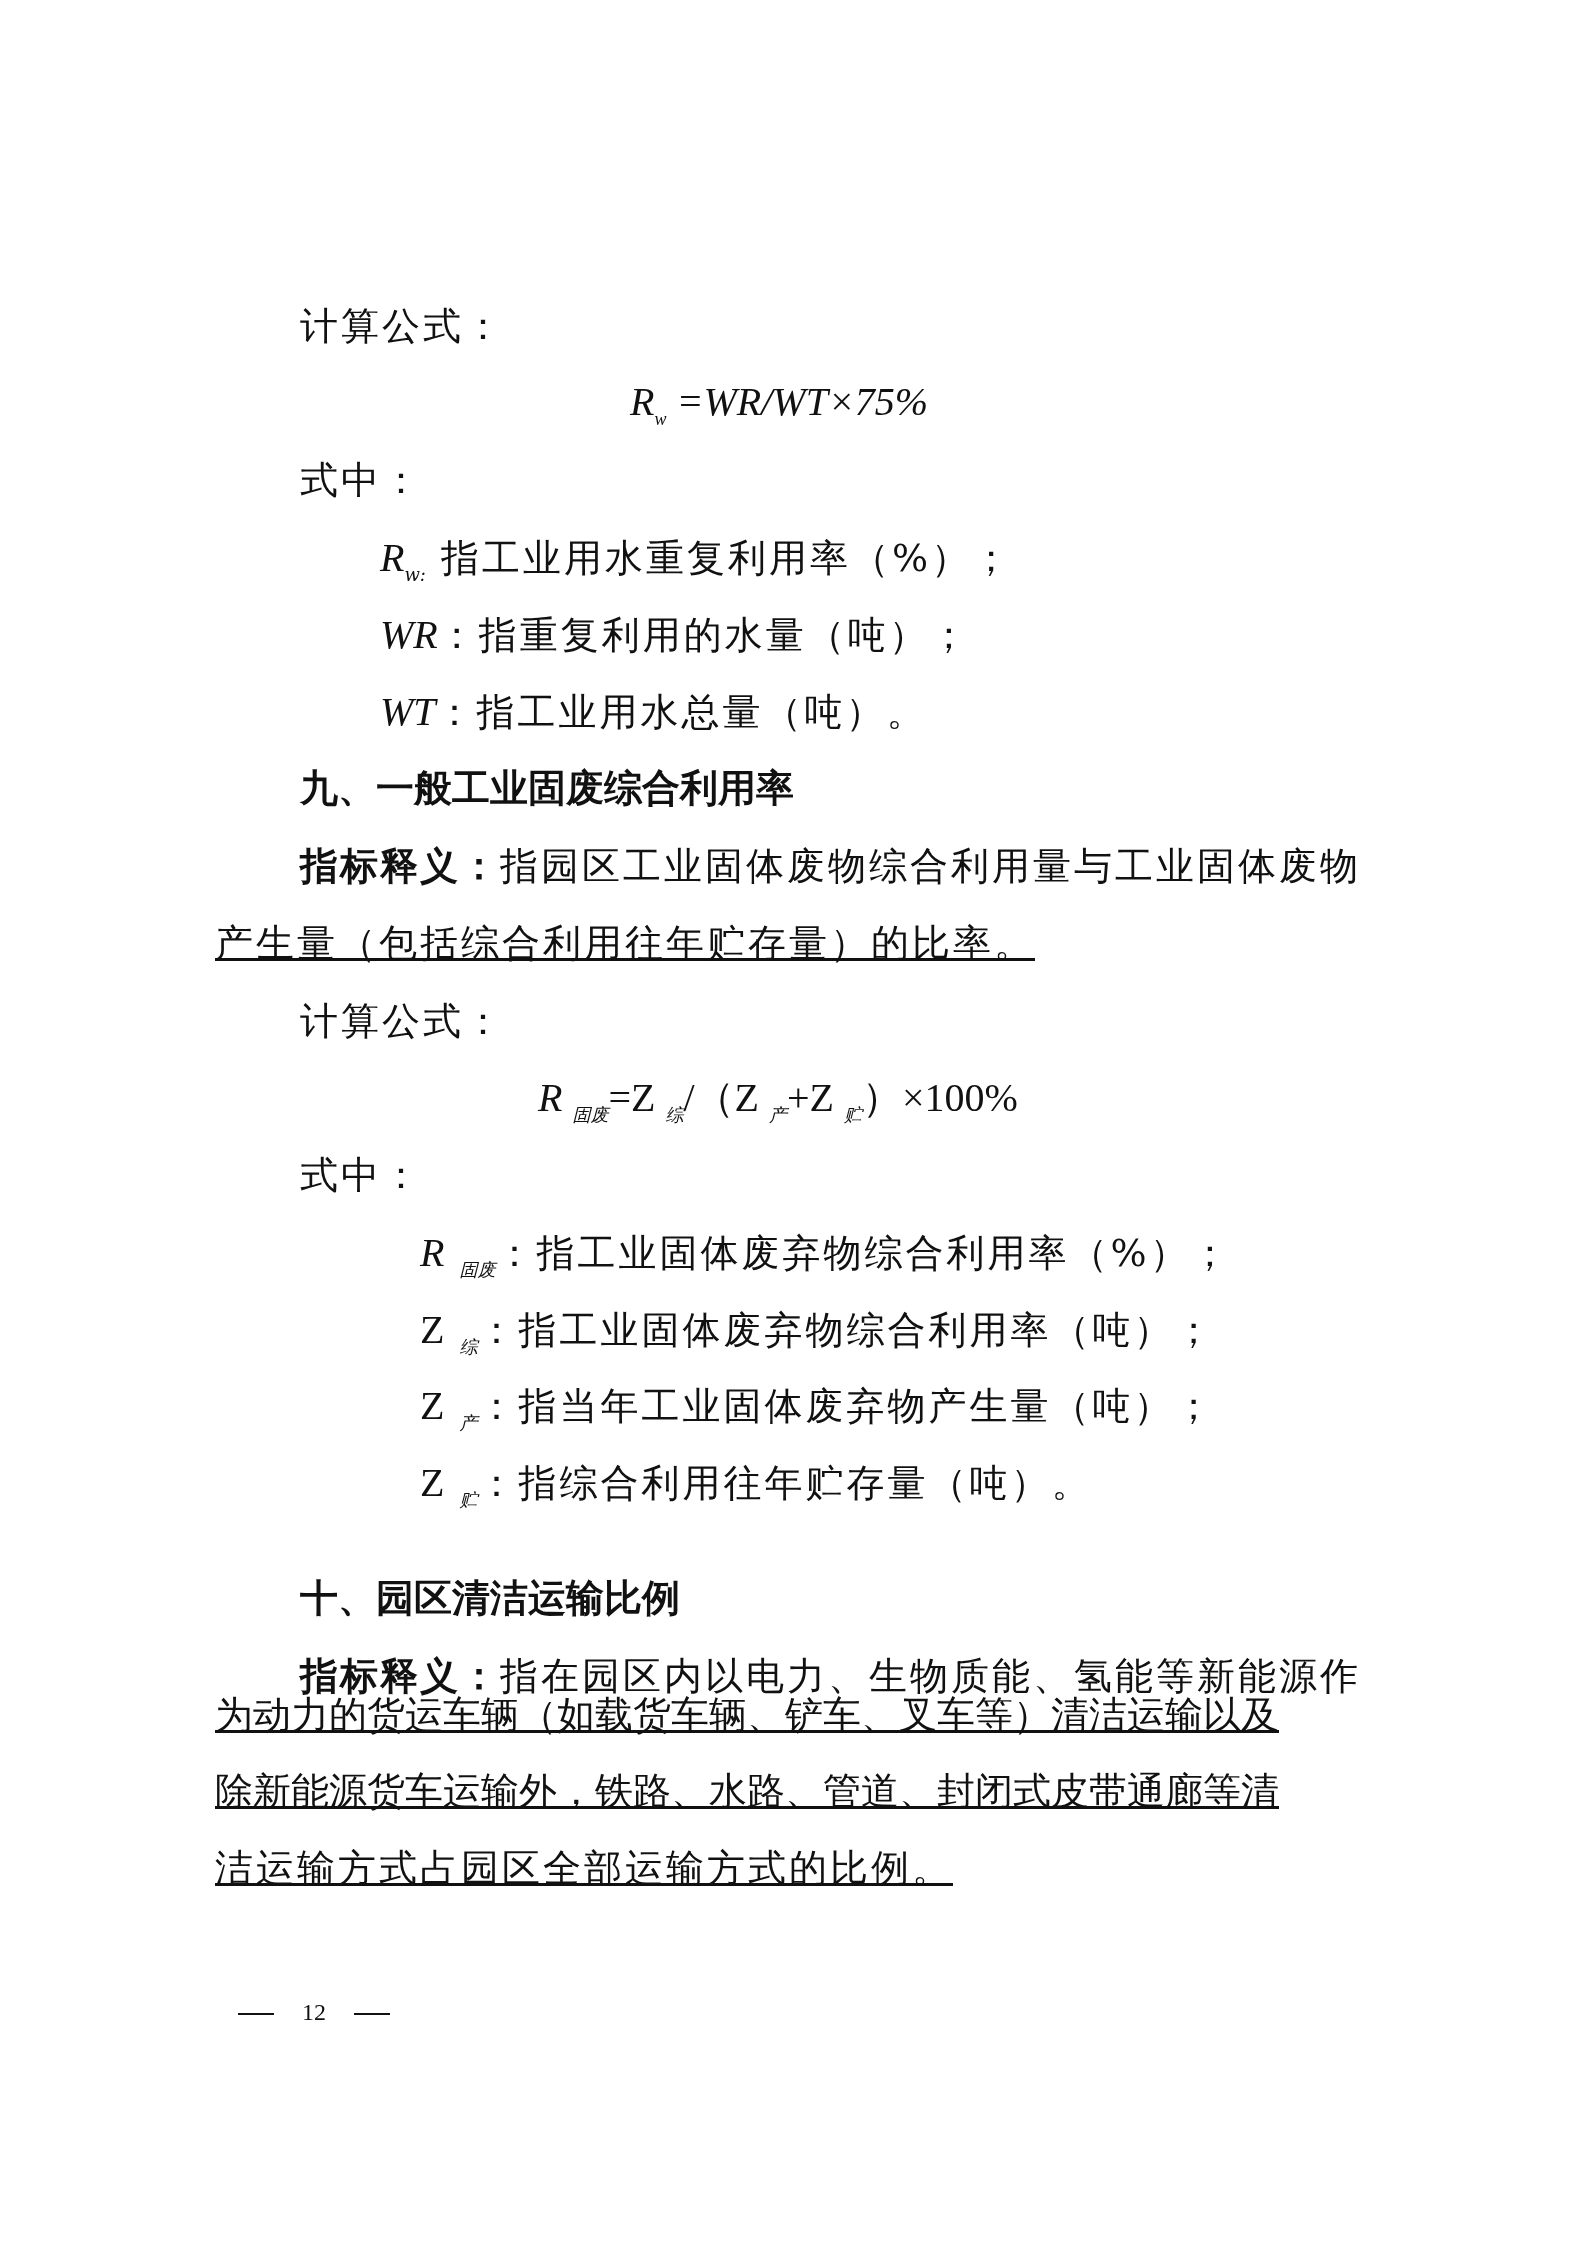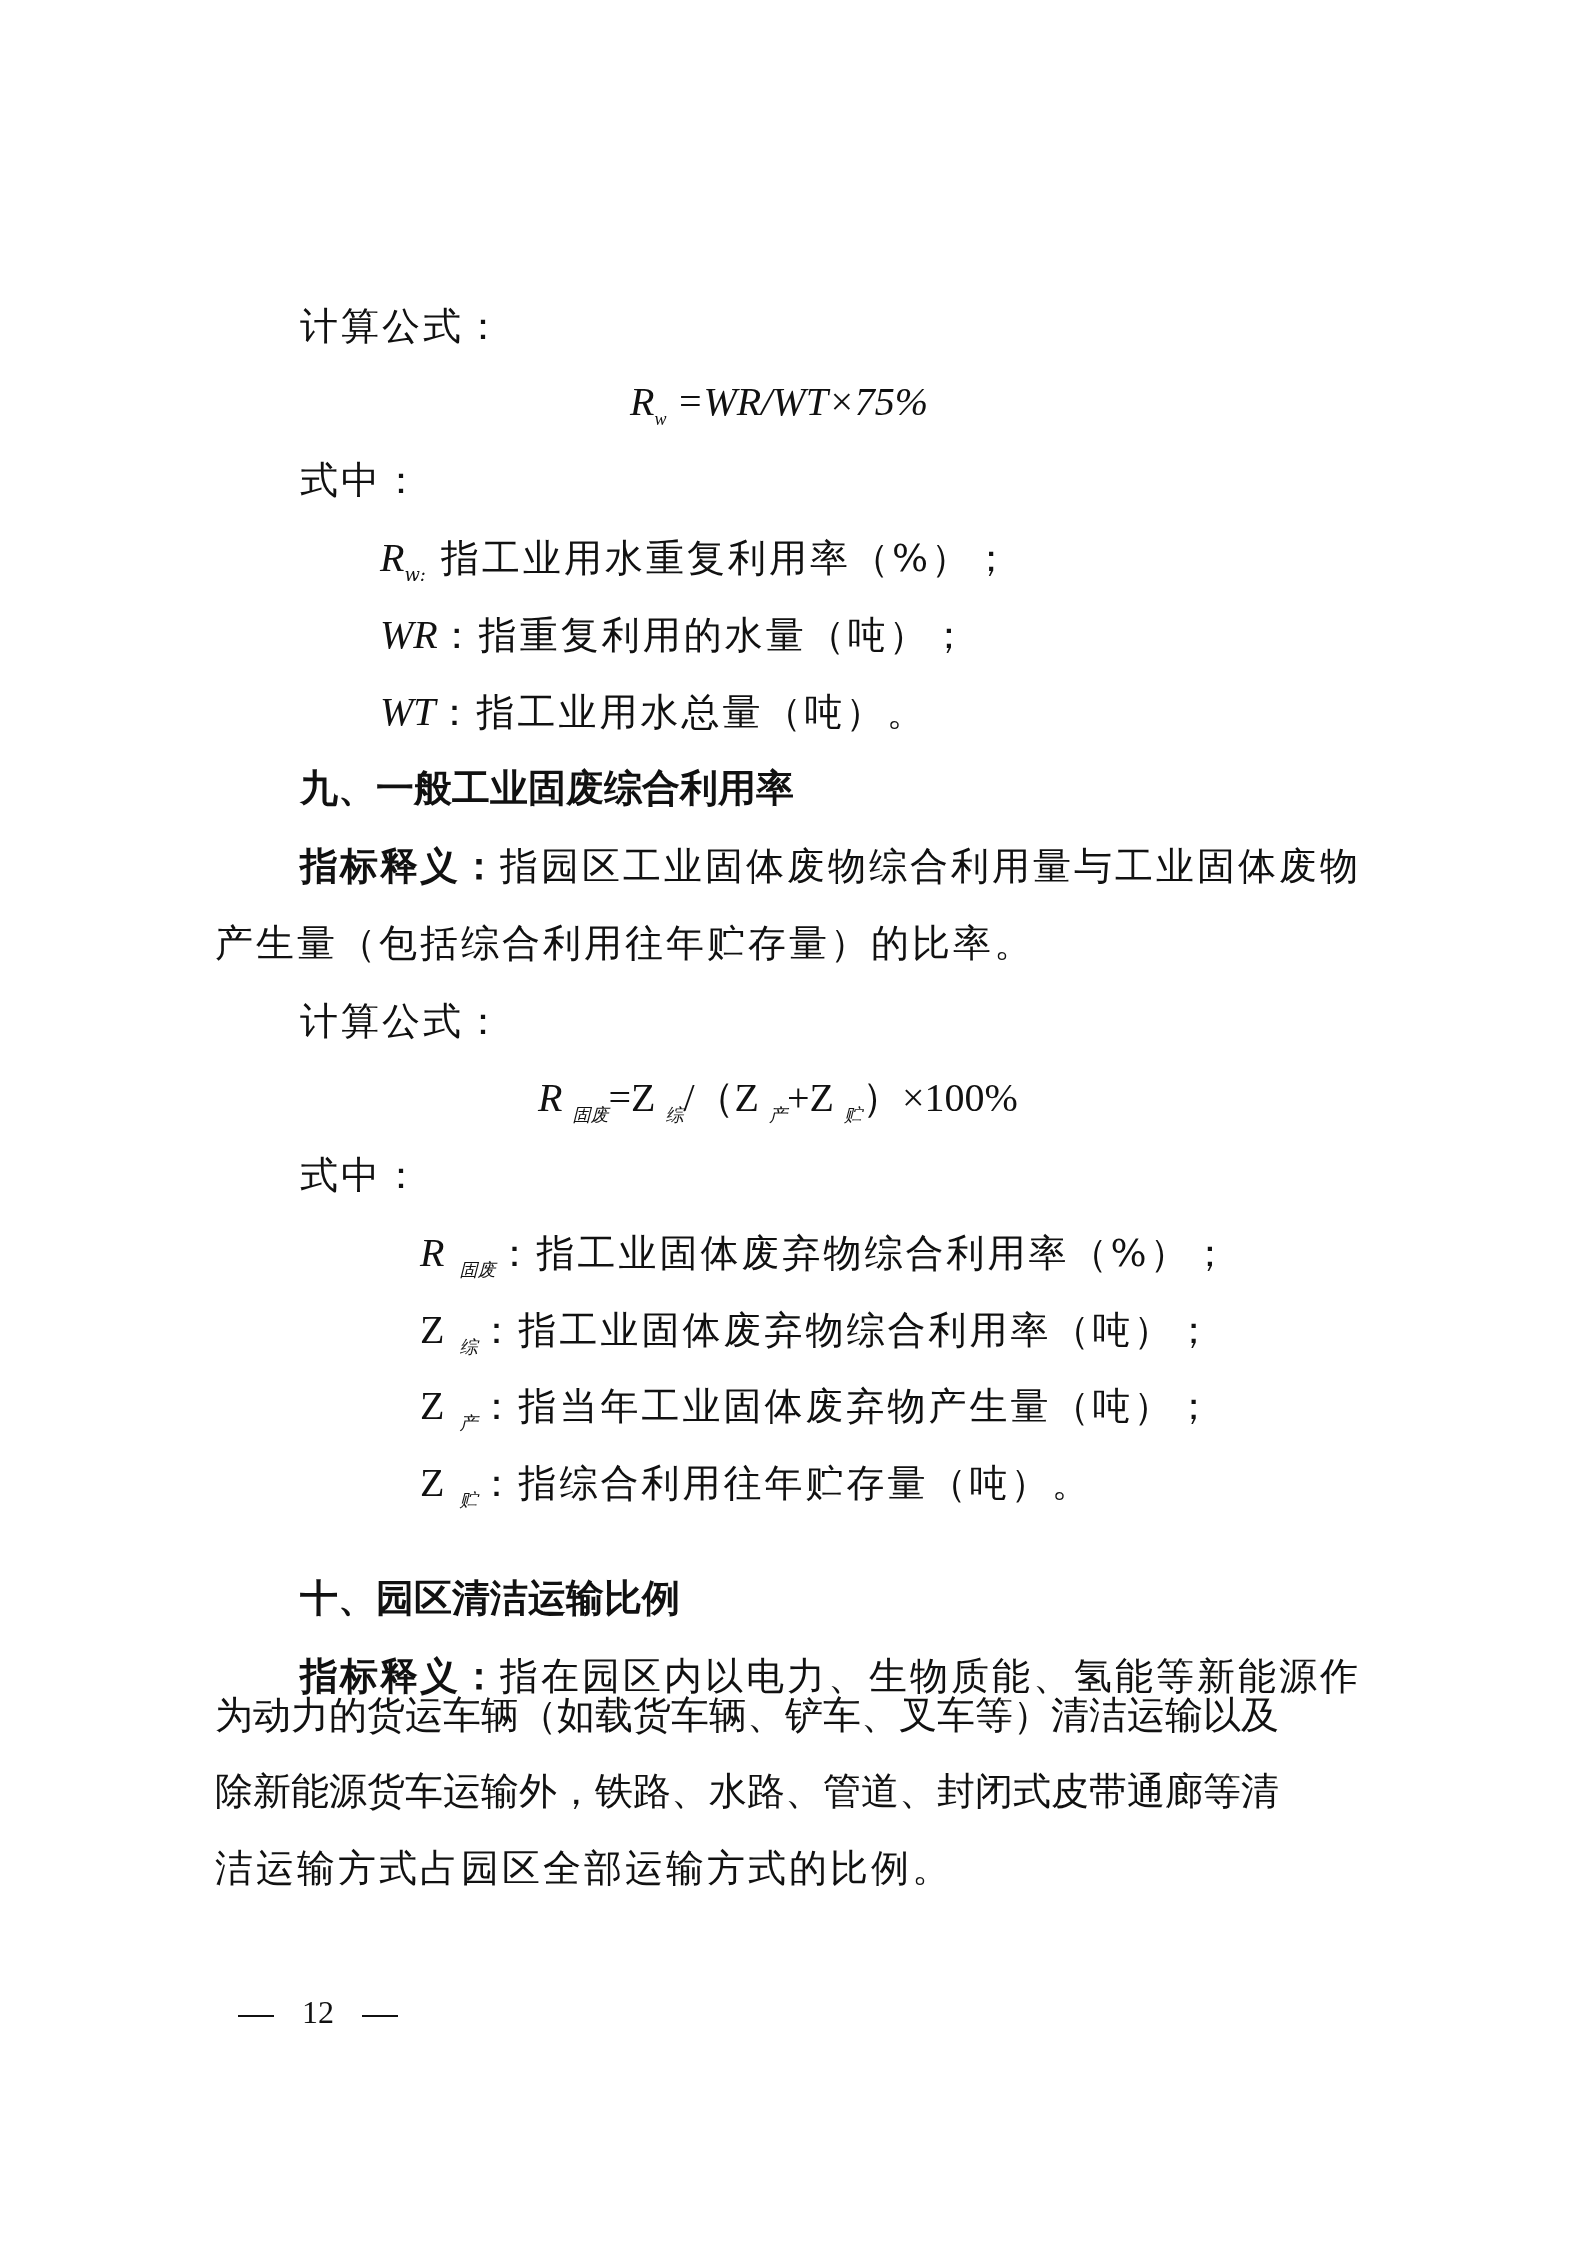--- a/index.html
+++ b/index.html
@@ -1,29 +1,29 @@
 <!DOCTYPE html>
 <html><head>
 <meta charset="utf-8">
 <style>
   html, body { margin:0; padding:0; background:#ffffff; }
   body { width:1587px; height:2245px; position:relative; overflow:hidden;
          font-family:"DejaVu Serif","Liberation Serif",serif; color:#111; }
   .line { position:absolute; white-space:nowrap; font-size:38px; line-height:48px; letter-spacing:3px; }
   .indent { left:300px; }
-  .flush { left:215px; }
+  .flush { left:215px;text-decoration:underline; }
   .def { left:380px; }
   .def2 { left:420px; }
   .heading { font-family:"DejaVu Sans","Liberation Sans",sans-serif; font-weight:bold; letter-spacing:0px; }
   .strong { font-family:"DejaVu Sans","Liberation Sans",sans-serif; font-weight:bold; letter-spacing:2px; }
   .formula { position:absolute; white-space:nowrap; font-family:"Liberation Serif","DejaVu Serif",serif; font-size:40px; line-height:48px; }
   .it { font-style:italic; }
   .sub { font-size:18px; vertical-align:-10px; font-style:italic; letter-spacing:0; }
   .sym { font-family:"Liberation Serif","DejaVu Serif",serif; font-size:40px; letter-spacing:0; }
-  .pagenum { position:absolute; top:1990px; left:210px; font-family:"Liberation Serif",serif; font-size:32px; line-height:44px; white-space:nowrap; }
+  .pagenum { position:absolute; top:1990px; left:210px; font-family:"Liberation Serif",serif; font-size:24px; line-height:44px; white-space:nowrap; }
   .dash { display:inline-block; width:36px; border-top:2px solid #111; vertical-align:middle; margin:0 28px; }
 </style>
 </head>
 <body>
 
 <div class="line indent" style="top:302px;">计算公式：</div>
 
 <div class="formula" style="top:378px; left:630px;">
   <span class="it">R</span><span class="sub">w</span><span class="it"> =WR/WT×75%</span>
 </div>

